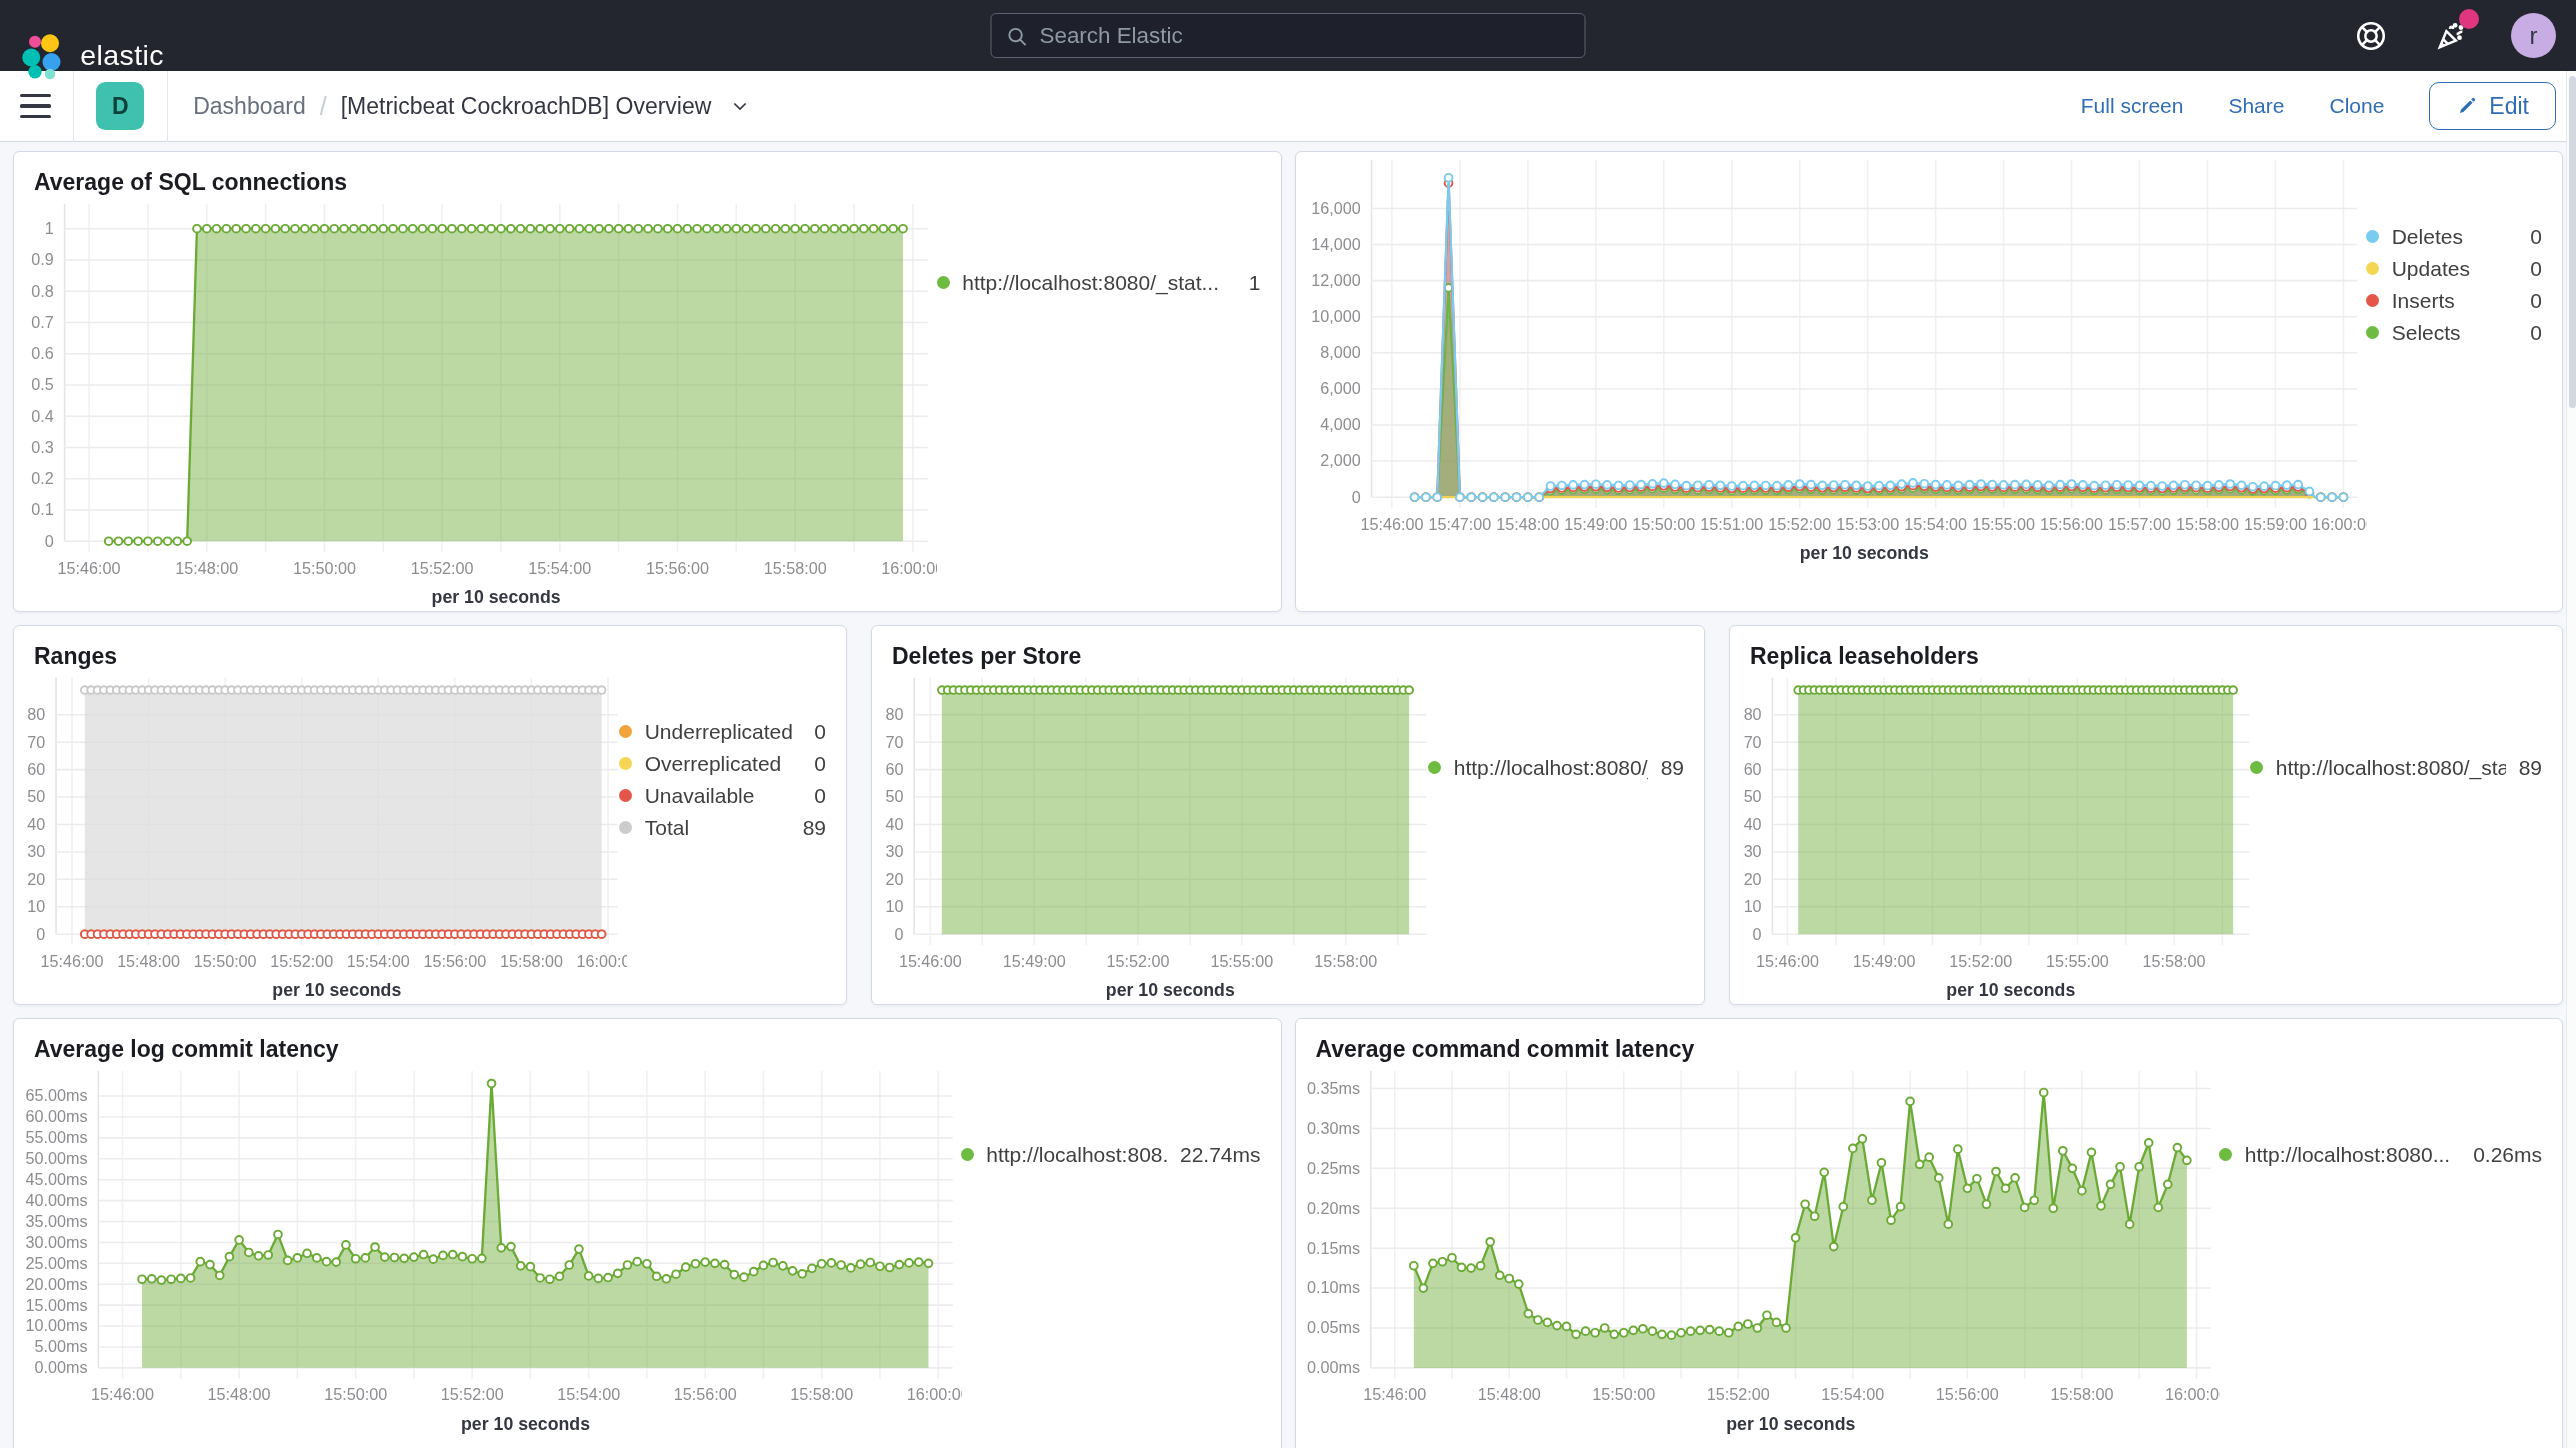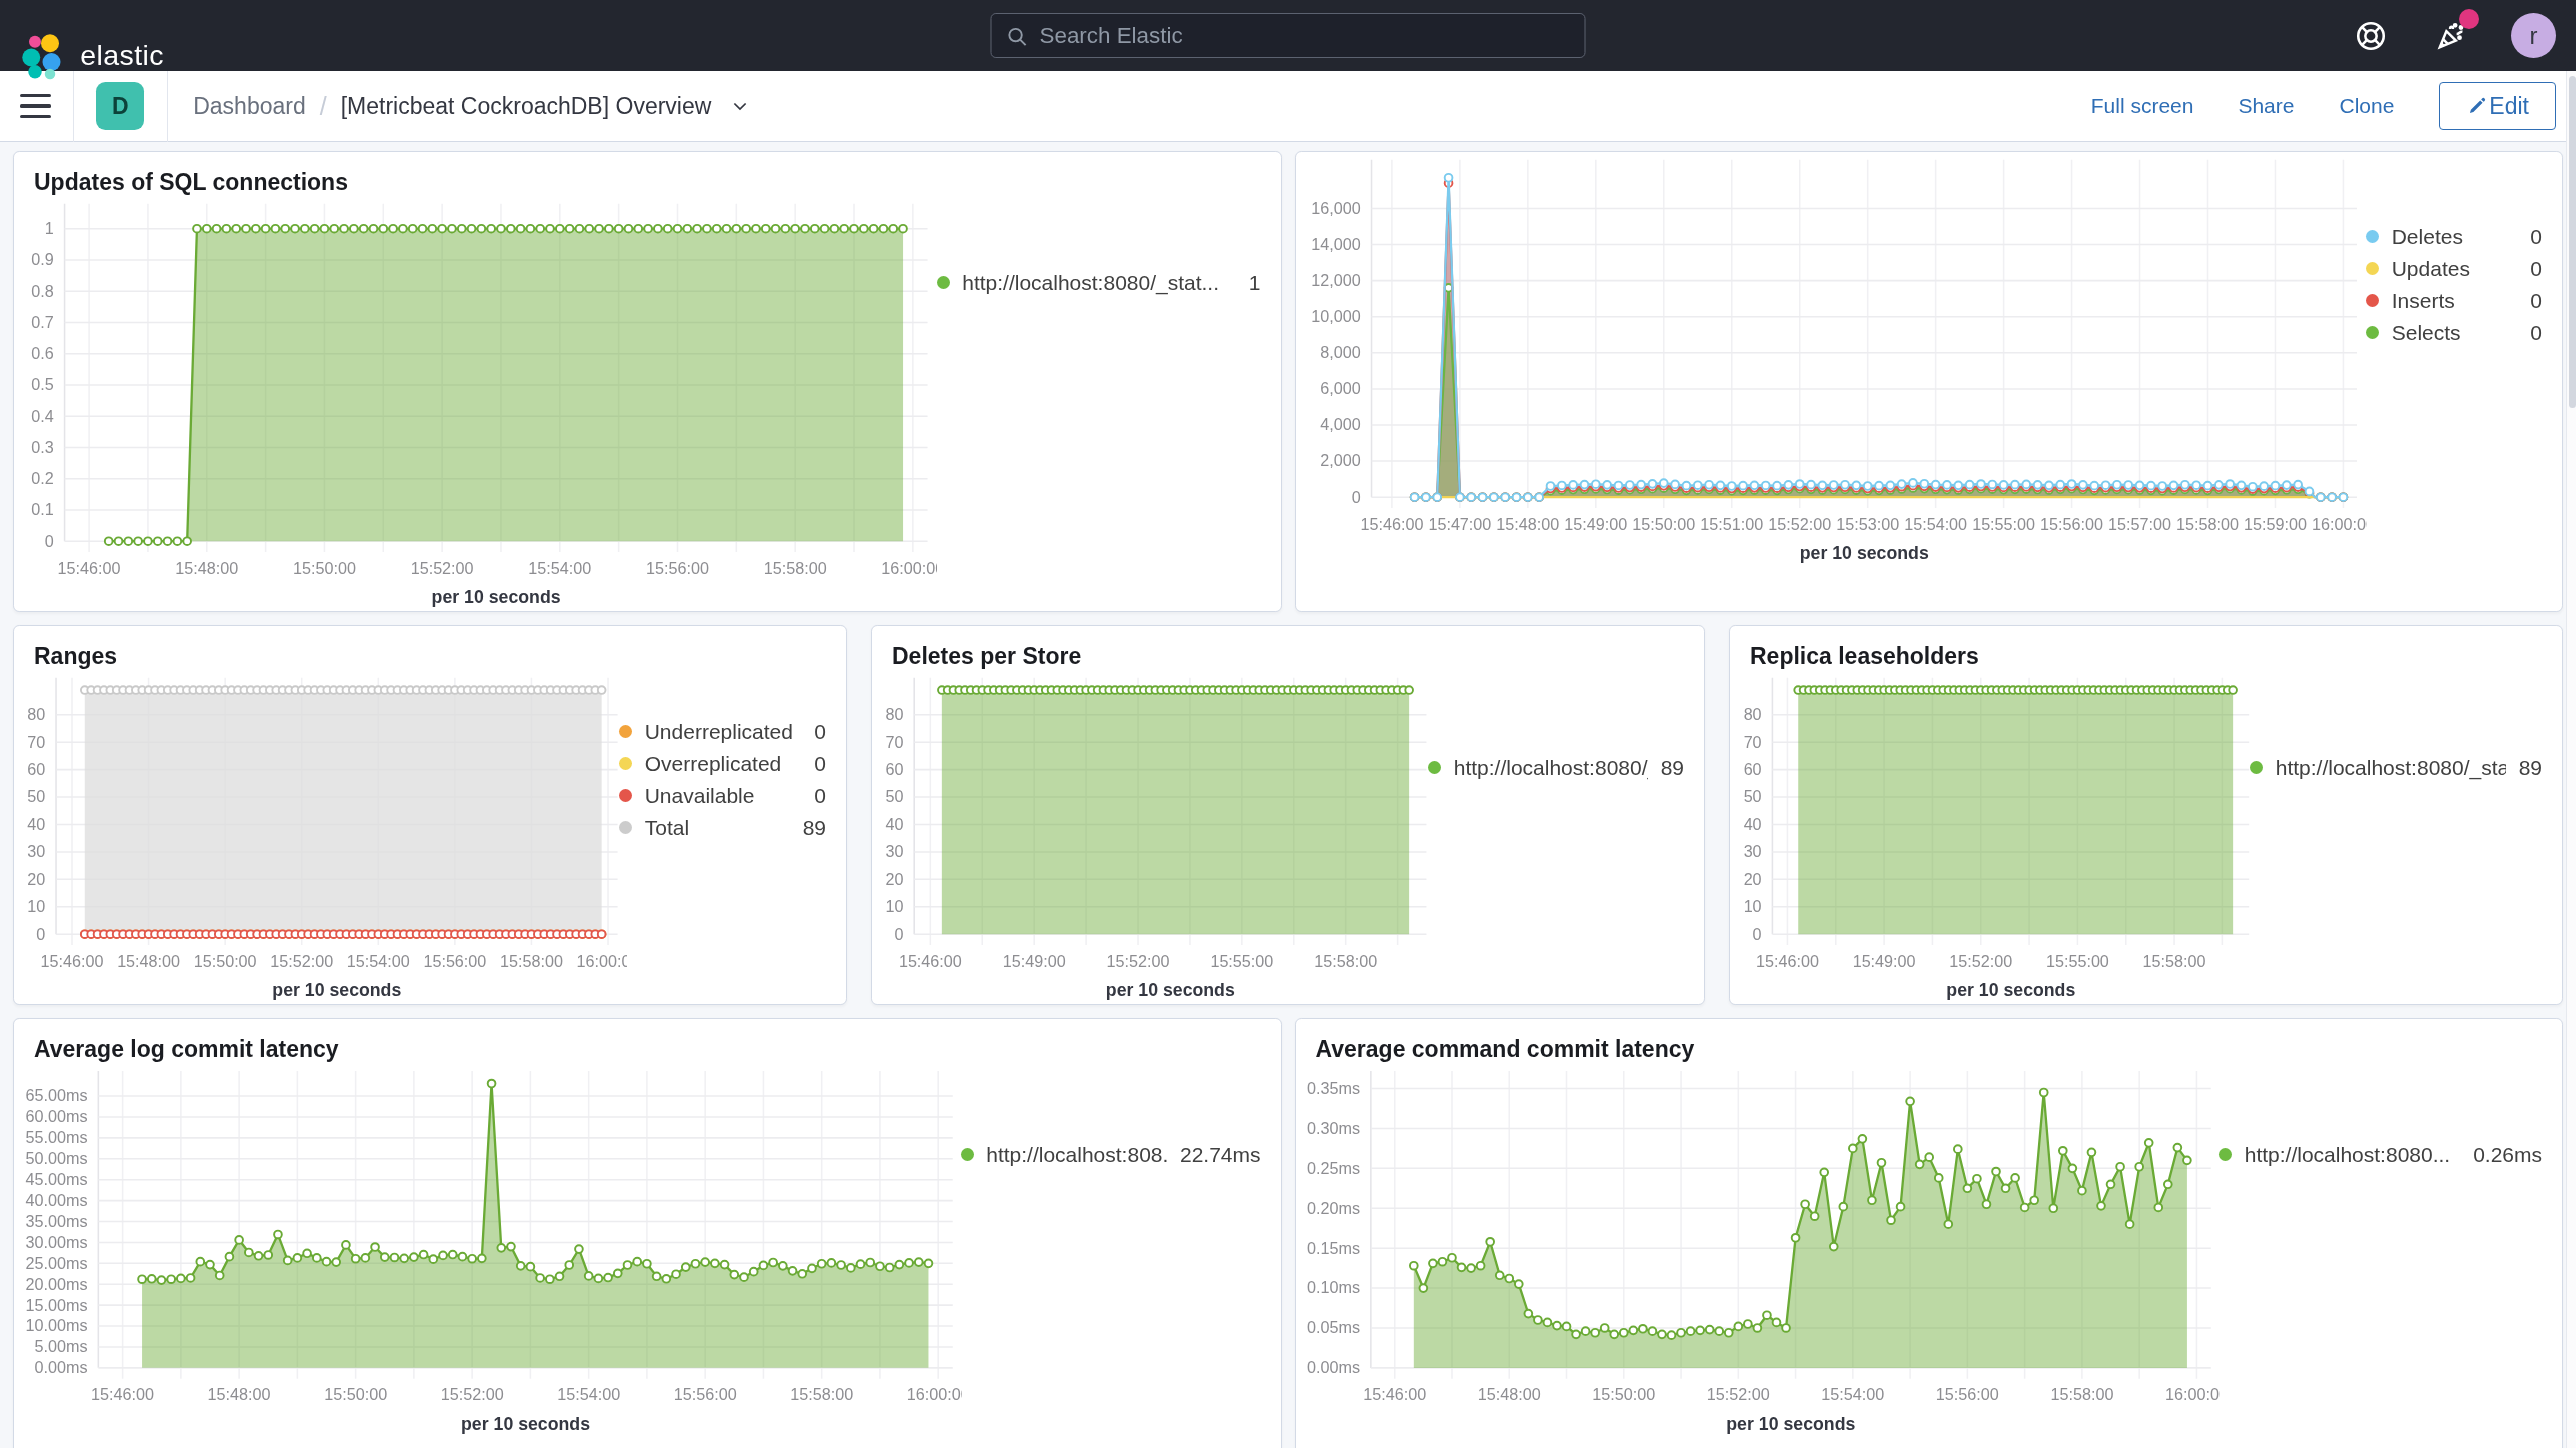--- a/index.html
+++ b/index.html
@@ -24,21 +24,21 @@
   .hamburger span { display:block; height:3.1px; background:#343741; border-radius:1.5px; }
   .tb-divider { width:0.8px; height:71px; background:#e2e6ee; }
   .dash-badge { width:48px; height:48px; border-radius:9.3px; background:#40c0ae; color:#0c423a; font-weight:700; font-size:23px; display:flex; align-items:center; justify-content:center; margin:0 23px; cursor:pointer; }
   .crumb { display:flex; align-items:center; gap:14px; margin-left:25px; }
   .crumb-root { color:#69707d; font-size:23px; cursor:pointer;text-align:right; }
   .crumb-sep { color:#c6ccd7; font-size:25px; }
   .crumb-title { color:#343741; font-size:23px; font-weight:500; }
   .crumb-chev { margin-left:4.6px; cursor:pointer; display:flex; }
   .tb-actions { margin-left:auto; display:flex; align-items:center; gap:45px; }
   .tb-link { color:#2f6eb5; font-size:21px; cursor:pointer; }
-  .edit-btn { display:flex; align-items:center; gap:2px; color:#2f6eb5; font-size:23px; border:1.5px solid #2f6eb5; border-radius:4px; height:48px; padding:0 26px; background:#fff; cursor:pointer; font-family:"Liberation Sans",sans-serif; }
+  .edit-btn { display:flex; align-items:center; gap:12px; color:#2f6eb5; font-size:23px; border:1.5px solid #2f6eb5; border-radius:10px; height:48px; padding:0 26px; background:#fff; cursor:pointer; font-family:"Liberation Sans",sans-serif; }
 
   
   .content { padding:8.5px 13px 0 13px; display:flex; flex-direction:column; gap:13px; }
   .row { display:flex; gap:13px; }
   .row1 { height:461px; } .row2 { height:380px;gap:24px; } .row3 { height:523px; }
   .panel { flex:1 1 0; background:#fff; border:0.8px solid #d3dae6; border-radius:6.2px; box-shadow:0 1.5px 3.1px rgba(0,0,0,.04); display:flex; flex-direction:column; overflow:hidden; }
   .panel-title { font-size:23px; font-weight:700; color:#1a1c21; padding:17px 20px 0 20px; }
   .chart-row { flex:1; display:flex; min-height:0; padding:0 4.6px 3.1px 7.7px; }
   .chart-box { flex:1; position:relative; min-width:0; }
   .chart-box svg { position:absolute; left:0; top:0; }
@@ -150,21 +150,21 @@
       </span>
       <span>Edit</span>
     </button>
   </div>
 </div>
 
 <main class="content">
 
   <div class="row row1">
     <section class="panel">
-      <h2 class="panel-title">Updates of SQL connections</h2>
+      <h2 class="panel-title">Average of SQL connections</h2>
       <div class="chart-row">
         <div class="chart-box">
             <svg width="915" height="413" viewBox="0 0 1187 536">
               <line x1="86.81818181818181" y1="10" x2="86.81818181818181" y2="462" stroke="#f0f0f3" stroke-width="2"></line>
               <line x1="163.1818181818182" y1="10" x2="163.1818181818182" y2="462" stroke="#f0f0f3" stroke-width="2"></line>
               <line x1="239.54545454545453" y1="10" x2="239.54545454545453" y2="462" stroke="#f0f0f3" stroke-width="2"></line>
               <line x1="315.9090909090909" y1="10" x2="315.9090909090909" y2="462" stroke="#f0f0f3" stroke-width="2"></line>
               <line x1="392.2727272727273" y1="10" x2="392.2727272727273" y2="462" stroke="#f0f0f3" stroke-width="2"></line>
               <line x1="468.6363636363636" y1="10" x2="468.6363636363636" y2="462" stroke="#f0f0f3" stroke-width="2"></line>
               <line x1="545" y1="10" x2="545" y2="462" stroke="#f0f0f3" stroke-width="2"></line>

